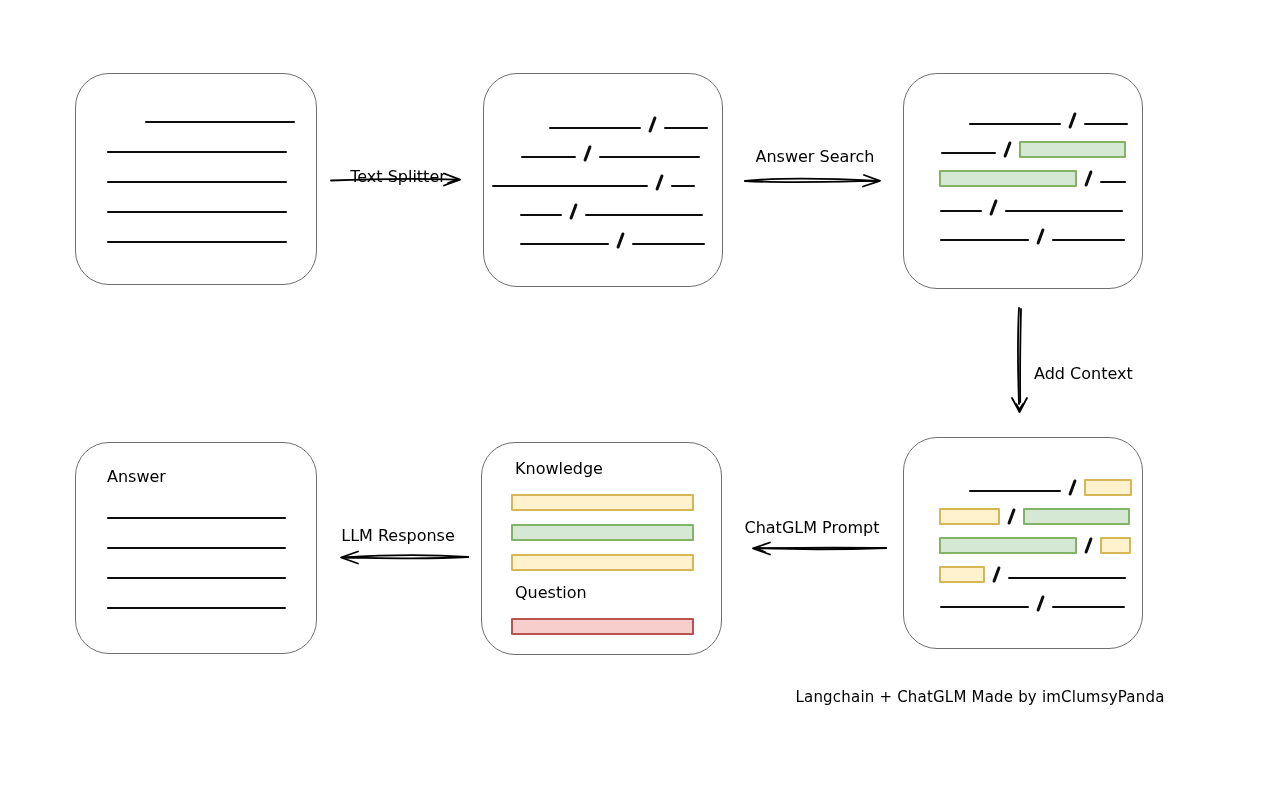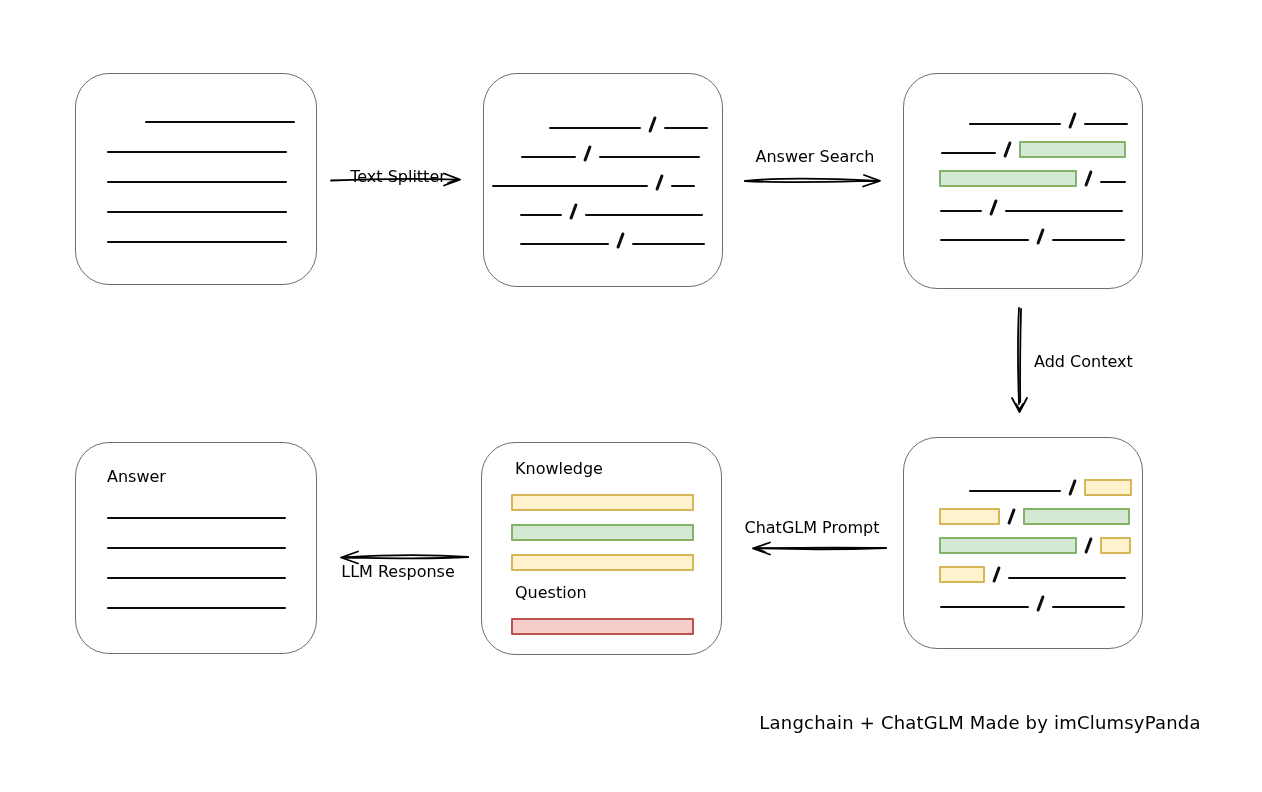--- a/index.html
+++ b/index.html
@@ -29,22 +29,22 @@
   #box-prompt .bar-rows{margin-top:2px;padding:0;}
   #box-prompt .bar-rows .seg-row{height:30px;}
   #box-prompt .heading-question{margin-top:12px;}
   #box-answer{padding:16px 12px 0 31px;}
   #box-answer .box-heading{margin-top:8px;}
   #box-answer .ans-rows{margin-top:6px;padding:0;}
   #box-answer .ans-rows .seg-row{height:30px;}
   .arrow-label{position:absolute;font-size:16px;text-align:center;white-space:nowrap;}
   .arrow-svg{position:absolute;overflow:visible;}
   .arrow-svg path{stroke:#000;stroke-width:1.8;fill:none;stroke-linecap:round;stroke-linejoin:round;}
-  #caption{position:absolute;left:700px;top:712px;width:560px;text-align:center;
-    font-size:18px;letter-spacing:.2px;}
+  #caption{position:absolute;left:700px;top:688px;width:560px;text-align:center;
+    font-size:15px;letter-spacing:.2px;}
 </style>
 </head>
 <body>
 
 <div id="canvas">
 
   <div class="box rows rows-wide" id="box-doc" style="left:75px;top:73px;width:242px;height:212px;padding-top:23px;">
       <div class="seg-row">
         <div class="seg-sp" style="width: 30px;"></div>
         <div class="seg-line" style="width: 150px;"></div>
@@ -207,37 +207,37 @@
     <path d="M119,13 L126,10.4"></path>
   </svg>
 
   <div class="arrow-label" style="left:742px;top:147px;width:146px;">Answer Search</div>
   <svg class="arrow-svg" style="left:743px;top:171px;" width="144" height="18" viewBox="0 0 144 18">
     <path d="M2,10 C45,5.5 100,8 135,9.8"></path>
     <path d="M2,10 C45,12.5 100,10.5 135,9.8"></path>
     <path d="M121,4 L137,9.8 L120,15.5"></path>
   </svg>
 
-  <div class="arrow-label" style="left:1034px;top:352px;">Add Context</div>
+  <div class="arrow-label" style="left:1034px;top:364px;">Add Context</div>
   <svg class="arrow-svg" style="left:1008px;top:306px;" width="24" height="112" viewBox="0 0 24 112">
     <path d="M11,2 C9.5,30 10,70 11,98"></path>
     <path d="M13,3 C12.2,35 12,75 12.2,96"></path>
     <path d="M4,92 L11.5,106 L19,92"></path>
     <path d="M8,98 L11.5,103.5 L15,98"></path>
   </svg>
 
   <div class="arrow-label" style="left:736px;top:518px;width:152px;">ChatGLM Prompt</div>
   <svg class="arrow-svg" style="left:736px;top:539px;" width="152" height="18" viewBox="0 0 152 18">
     <path d="M150,9 C110,10.5 60,10.5 20,9.3"></path>
     <path d="M150,9 C110,8.2 60,8.6 22,9.2"></path>
     <path d="M34,3.5 L17,9.4 L34,15.5"></path>
     <path d="M29,13 L23,10.6"></path>
   </svg>
 
-  <div class="arrow-label" style="left:326px;top:526px;width:144px;margin-top:36px;">LLM Response</div>
+  <div class="arrow-label" style="left:326px;top:526px;width:144px;">LLM Response</div>
   <svg class="arrow-svg" style="left:326px;top:548px;" width="144" height="18" viewBox="0 0 144 18">
     <path d="M142,9 C100,6 55,7 18,9.5"></path>
     <path d="M142,9 C100,11.5 55,10 18,9.5"></path>
     <path d="M32,3.5 L15,9.5 L32,15.5"></path>
   </svg>
 
   <div id="caption">Langchain + ChatGLM Made by imClumsyPanda</div>
 
 </div>
 

